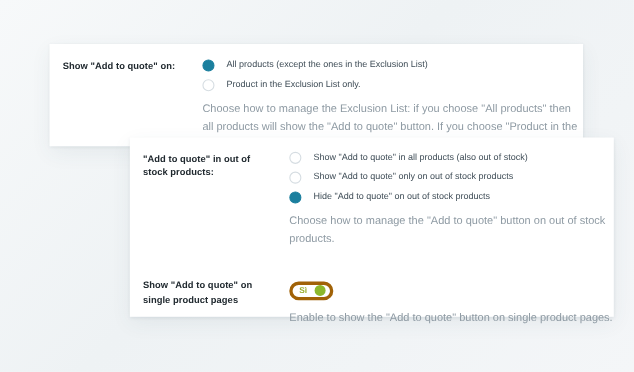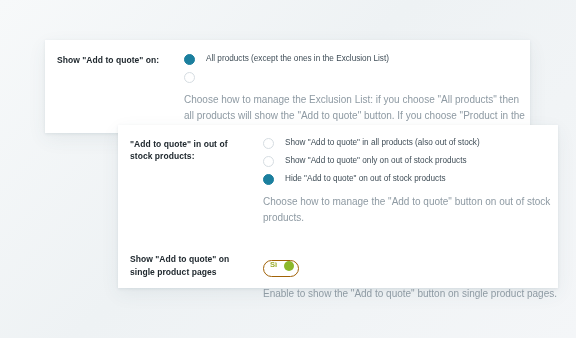--- a/index.html
+++ b/index.html
@@ -106,21 +106,22 @@
   .help-text {
     font-size: 10px;
     color: #8e9aa3;
     line-height: 1.62;
     max-width: 352px;
   }
 
   
   .toggle {
     display: inline-flex;
-    border: 1px solid #a16207;
+    align-items: center;
+    border: 3px solid #a16207;
     border-radius: 999px;
     height: 17px;
     padding: 0 4px 0 6px;
     background: #ffffff;
     box-sizing: border-box;
   }
   .toggle-label {
     font-size: 7.6px;
     font-weight: bold;
     color: #9aad2c;
@@ -145,20 +146,21 @@
     <div class="field-label" style="width:118px;">Show "Add to quote" on:</div>
 
     <div class="field-control" style="padding-left:9px;">
       <div class="radio-item">
         <span class="radio-mark checked"></span>
         <span class="radio-text">All products (except the ones in the Exclusion List)</span>
       </div>
 
       <div class="radio-item" style="margin-bottom:9px;">
         <span class="radio-mark"></span>
+        <span class="radio-text">Product in the Exclusion List only.</span>
       </div>
 
       <div class="help-text">Choose how to manage the Exclusion List: if you choose "All products" then all products will show the "Add to quote" button. If you choose "Product in the Exclusion List only" then only those added to the list will display "Add to quote"</div>
     </div>
   </div>
 </div>
 
 <div class="panel" id="panel-two">
 
   <div class="field-row" style="padding:13px 0 0 12px;">

